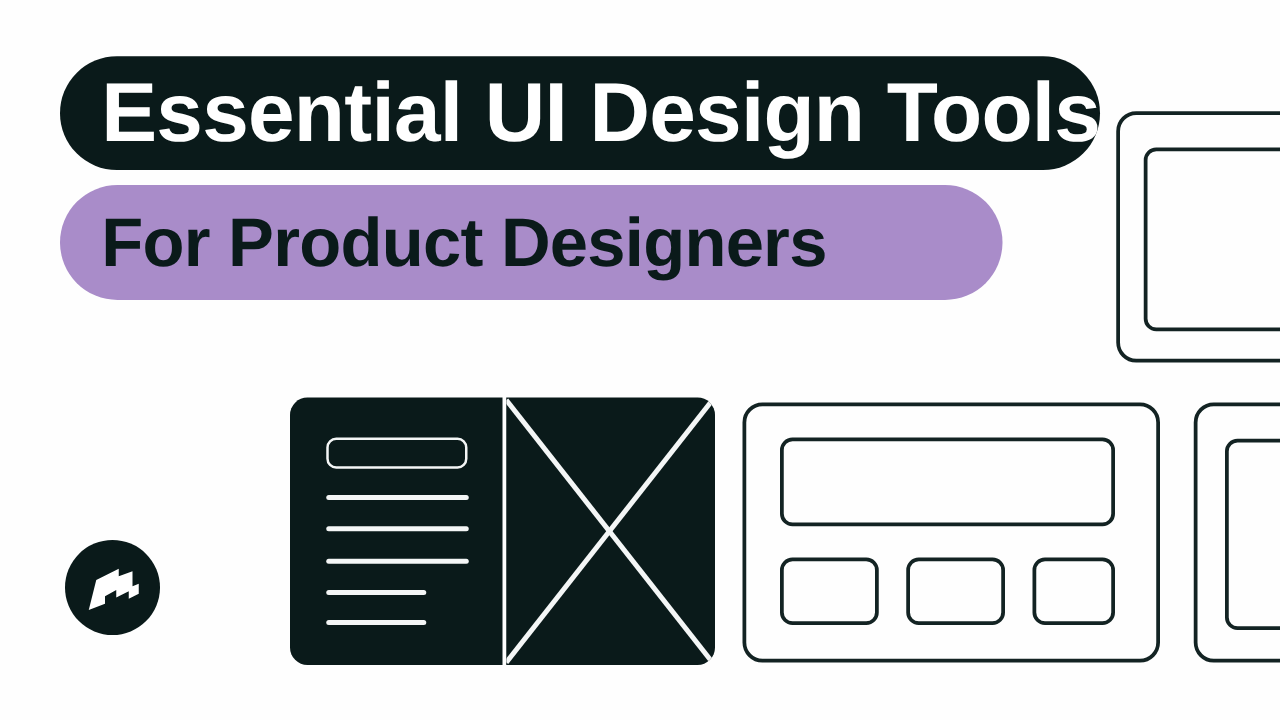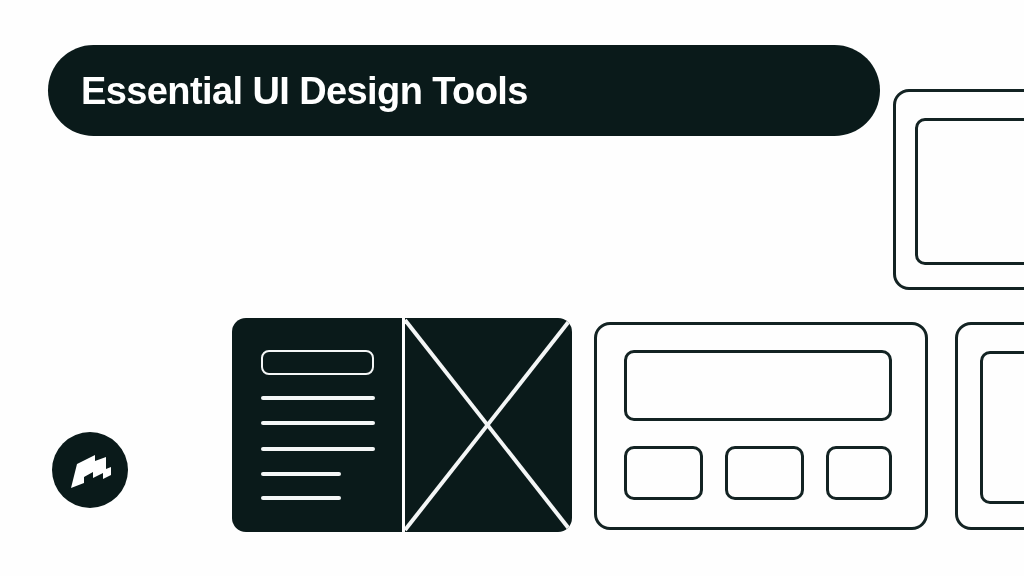--- a/index.html
+++ b/index.html
@@ -37,21 +37,21 @@
     left: 48px;
     top: 45px;
     width: 832px;
     height: 91px;
     background: #0a1a1a;
     padding-left: 33px;
   }
 
   #title-pill-primary .pill-text {
     color: #ffffff;
-    font-size: 38px;
+    font-size: 67px;
     font-weight: 700;
     letter-spacing: -0.6px;
     line-height: 1;
   }
 
   #title-pill-secondary {
     left: 48px;
     top: 148px;
     width: 754px;
     height: 92px;
@@ -196,20 +196,23 @@
 </style>
 </head>
 <body>
 
 <div id="stage">
 
   <div class="pill" id="title-pill-primary">
     <span class="pill-text">Essential UI Design Tools</span>
   </div>
 
+  <div class="pill" id="title-pill-secondary">
+    <span class="pill-text">For Product Designers</span>
+  </div>
 
   <div id="brand-logo">
     <span>
       <svg width="50" height="46" viewBox="0 0 50 46" aria-hidden="true">
         <path d="M12 17 L30 8 L30 14 L41 10 L41 22 L46 20 L46 28 L38 32 L38 26 L28 31 L28 25 L19 30 L19 36 L6 41 Z" fill="#ffffff"></path>
       </svg>
     </span>
   </div>
 
   <div id="wireframe-card-text">

